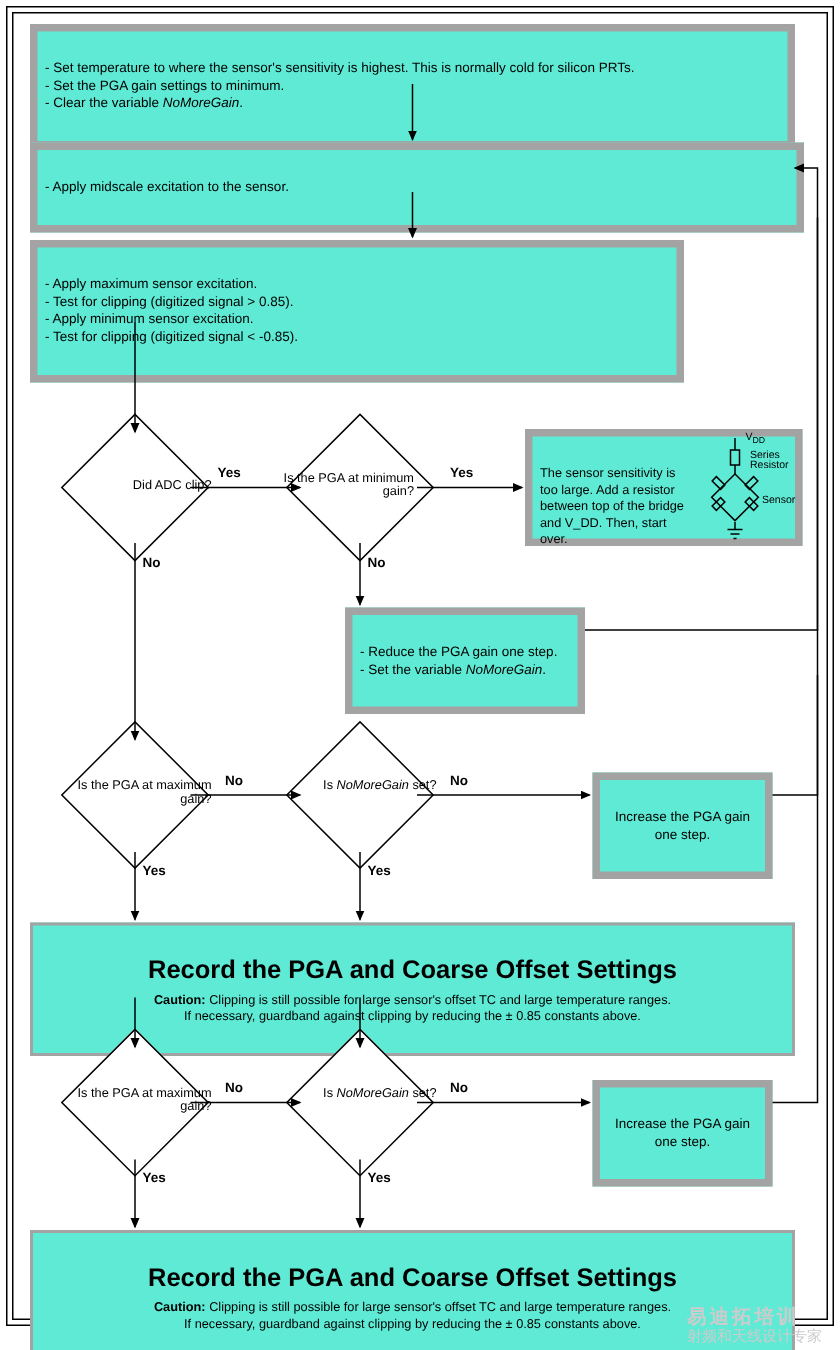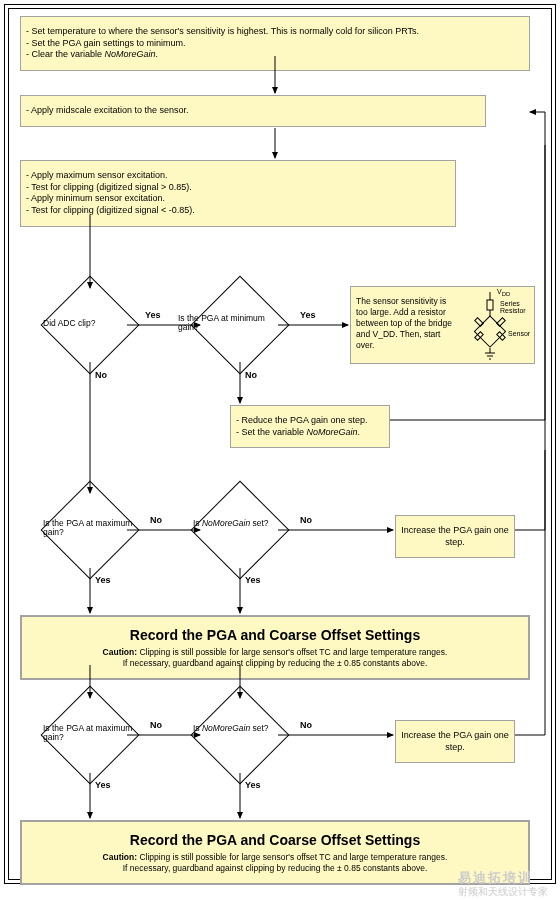--- a/index.html
+++ b/index.html
@@ -1,42 +1,42 @@
 <!DOCTYPE html>
 <html><head>
 <meta charset="utf-8">
 <style>
 *{box-sizing:border-box;margin:0;padding:0}
 body{font-family:Arial,sans-serif;font-size:9px;background:#fff;width:560px;height:900px;position:relative}
 .frame{position:absolute;top:4px;left:4px;width:552px;height:880px;border:1px solid #000}
 .inner{position:absolute;top:8px;left:8px;width:544px;height:872px;border:1px solid #000}
-.box{position:absolute;border:1px solid #a3a3a3;background:#fef9c3;padding:9px 5px;font-size:9px;line-height:1.3}
+.box{position:absolute;border:5px solid #a3a3a3;background:#5eead4;padding:19px 5px;font-size:9px;line-height:1.3}
 .diamond{position:absolute;width:70px;height:70px;transform:rotate(45deg);border:1px solid #000;background:#fff}
-.diamond-txt{position:absolute;width:98px;text-align:left;font-size:8.5px;line-height:1.1;z-index:2}
+.diamond-txt{position:absolute;width:98px;text-align:right;font-size:8.5px;line-height:1.1;z-index:2}
 .lbl{position:absolute;font-size:9px;z-index:3}
 .wm{position:absolute;right:12px;bottom:2px;font-size:10px;color:#ccc;text-align:left;line-height:1.2}
 .wm .cn{font-size:13px;font-weight:bold;letter-spacing:2px}
 svg{position:absolute;top:0;left:0;pointer-events:none}
-.rtitle{font-weight:bold;text-align:center;font-size:14px;margin-bottom:3px}
+.rtitle{font-weight:bold;text-align:center;font-size:17px;margin-bottom:3px}
 .rcaution{text-align:center;font-size:8.5px}
 .bridge{position:absolute}
 </style>
 </head>
 <body>
 
 <div class="frame"></div>
 <div class="inner"></div>
 
 <div class="box" style="top:16px;left:20px;width:510px">
 <div>- Set temperature to where the sensor's sensitivity is highest. This is normally cold for silicon PRTs.</div>
 <div>- Set the PGA gain settings to minimum.</div>
 <div>- Clear the variable <i>NoMoreGain</i>.</div>
 </div>
 
-<div class="box" style="top:95px;left:20px;width:466px">
+<div class="box" style="top:95px;left:20px;width:516px">
 <div>- Apply midscale excitation to the sensor.</div>
 </div>
 
 <div class="box" style="top:160px;left:20px;width:436px">
 <div>- Apply maximum sensor excitation.</div>
 <div>- Test for clipping (digitized signal &gt; 0.85).</div>
 <div>- Apply minimum sensor excitation.</div>
 <div>- Test for clipping (digitized signal &lt; -0.85).</div>
 </div>
 

